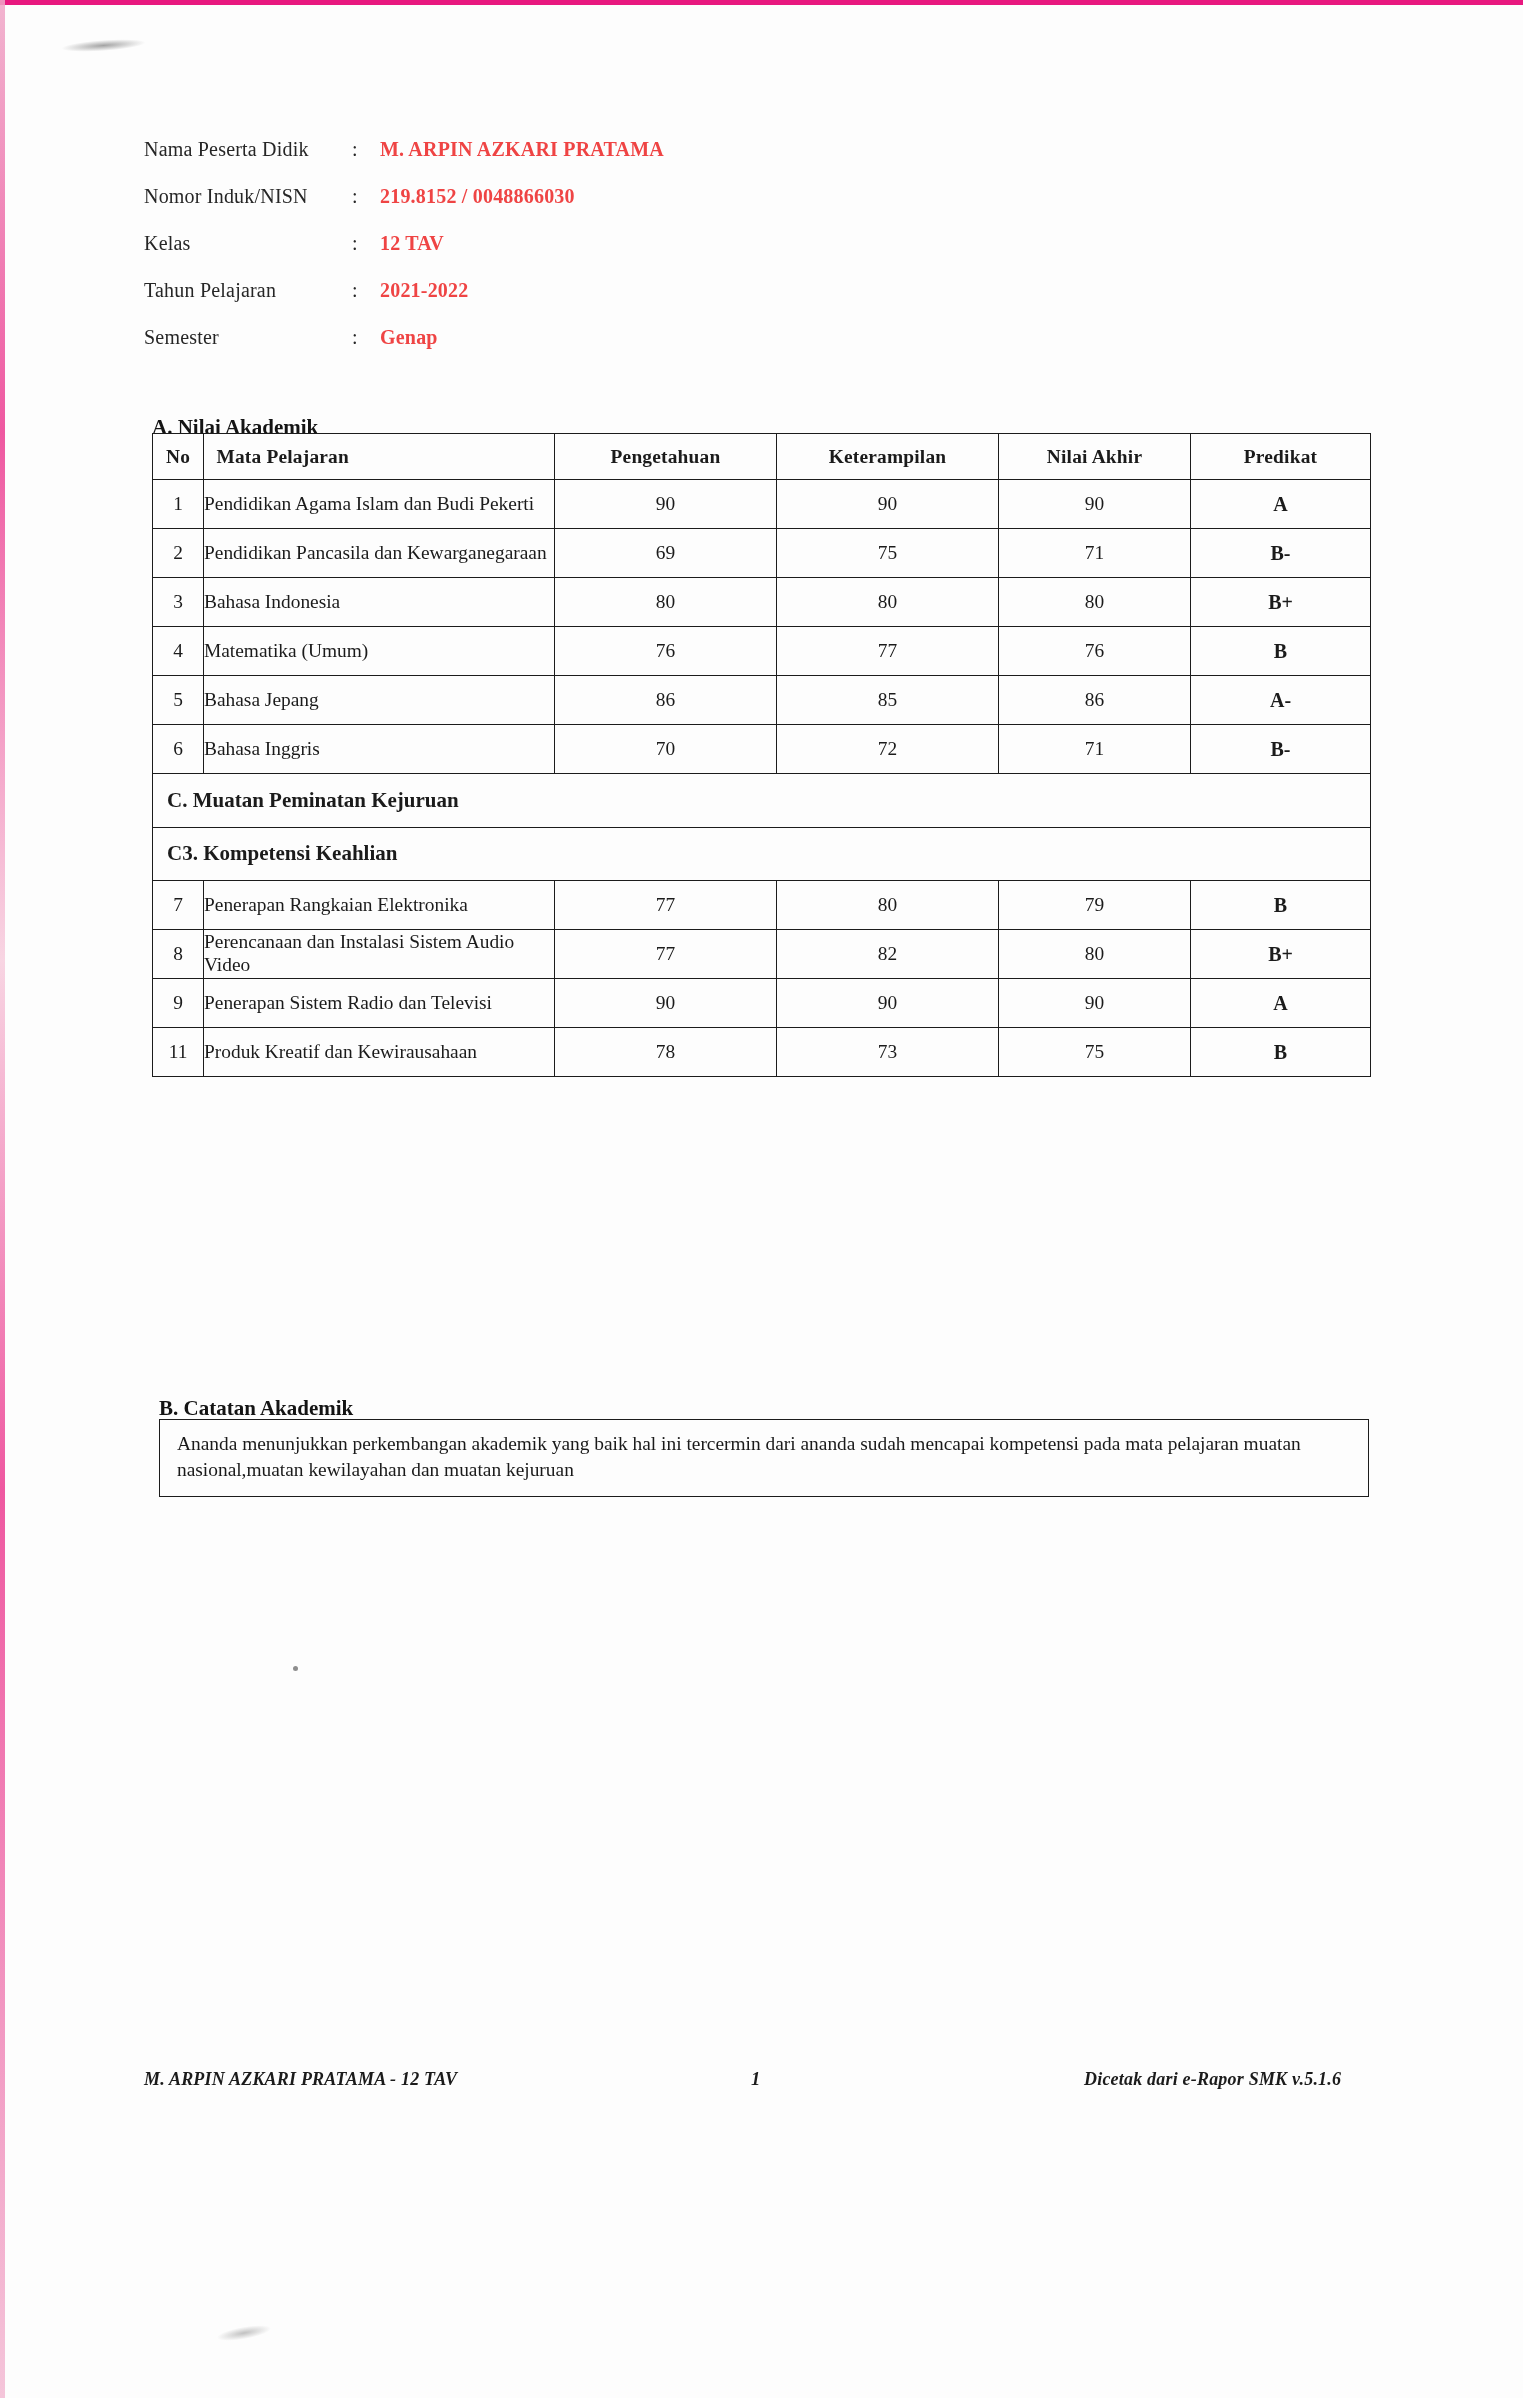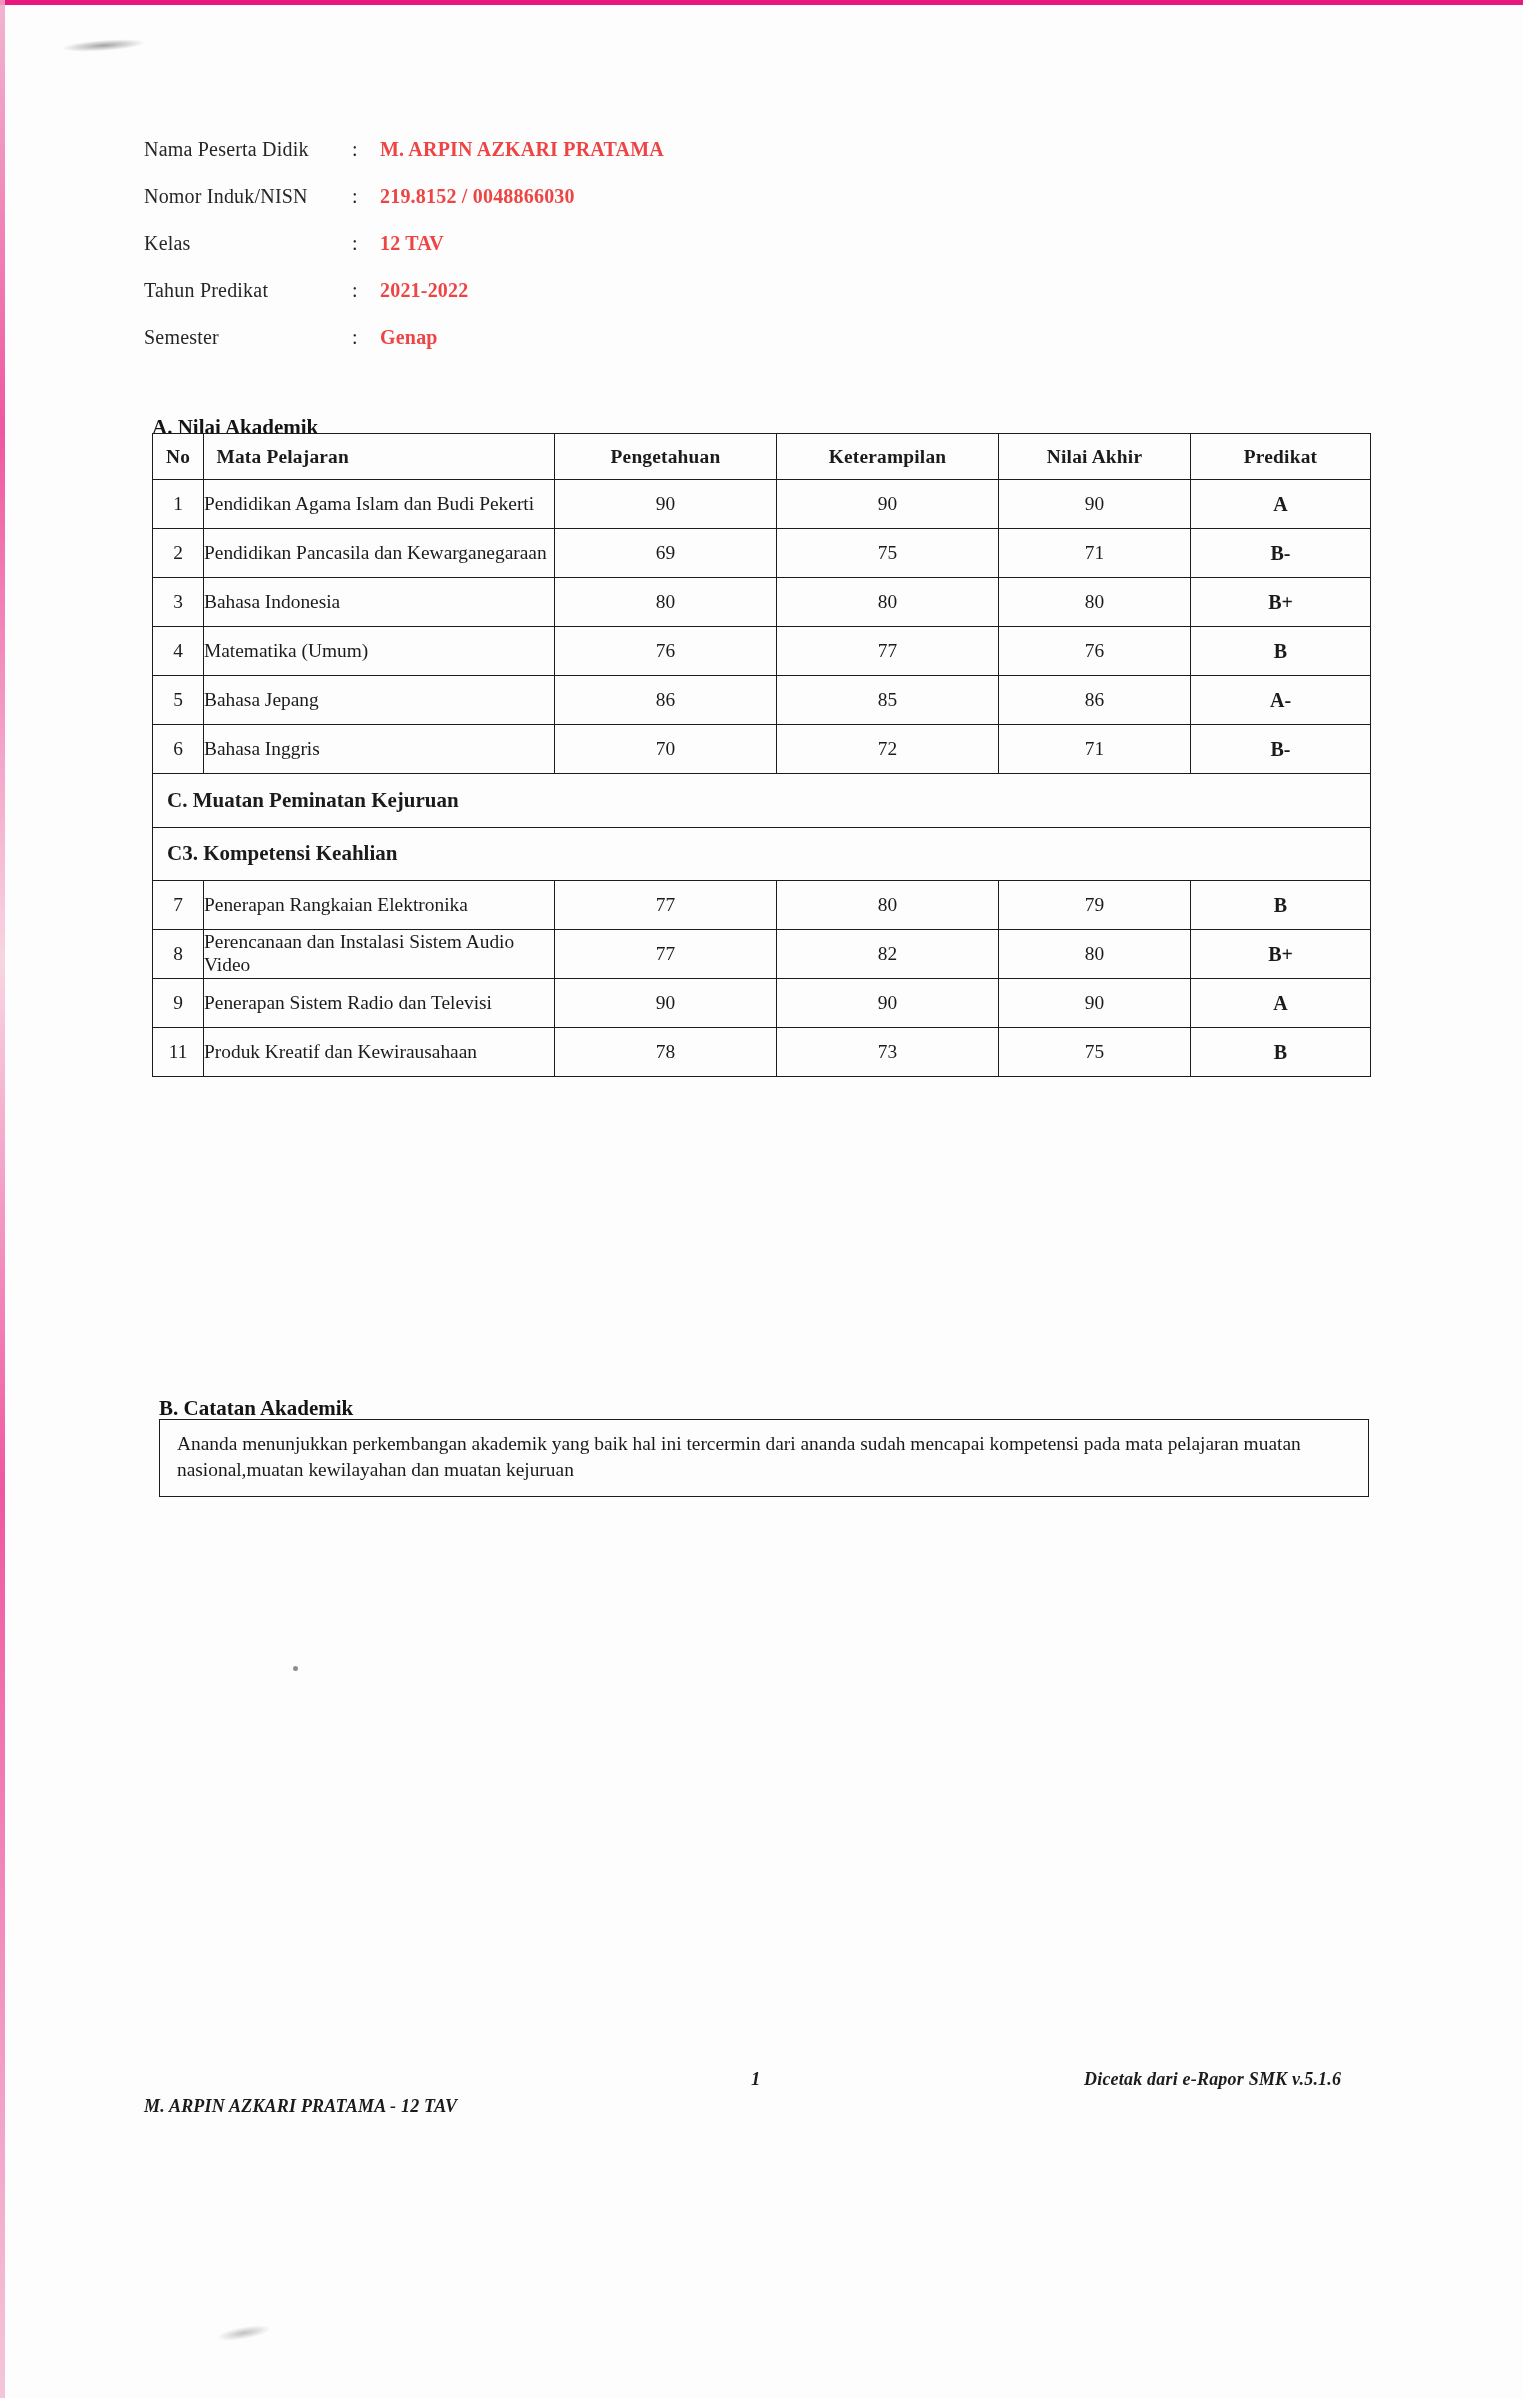--- a/index.html
+++ b/index.html
@@ -174,21 +174,20 @@
 
   
   .footer-left {
     position: absolute;
     left: 144px;
     top: 2069px;
     font-size: 18px;
     font-style: italic;
     font-weight: bold;
     letter-spacing: 0.2px;
-    margin-top: 27px;
   }
   .footer-page {
     position: absolute;
     left: 751px;
     top: 2068px;
     font-size: 18.6px;
     font-style: italic;
     font-weight: bold;
   }
   .footer-right {
@@ -224,21 +223,21 @@
       <span class="ident-label">Nomor Induk/NISN</span>
       <span class="ident-colon">:</span>
       <span class="ident-value">219.8152 / 0048866030</span>
     </div>
     <div class="ident-row">
       <span class="ident-label">Kelas</span>
       <span class="ident-colon">:</span>
       <span class="ident-value">12 TAV</span>
     </div>
     <div class="ident-row">
-      <span class="ident-label">Tahun Predikat</span>
+      <span class="ident-label">Tahun Pelajaran</span>
       <span class="ident-colon">:</span>
       <span class="ident-value">2021-2022</span>
     </div>
     <div class="ident-row">
       <span class="ident-label">Semester</span>
       <span class="ident-colon">:</span>
       <span class="ident-value">Genap</span>
     </div>
   </div>
 

